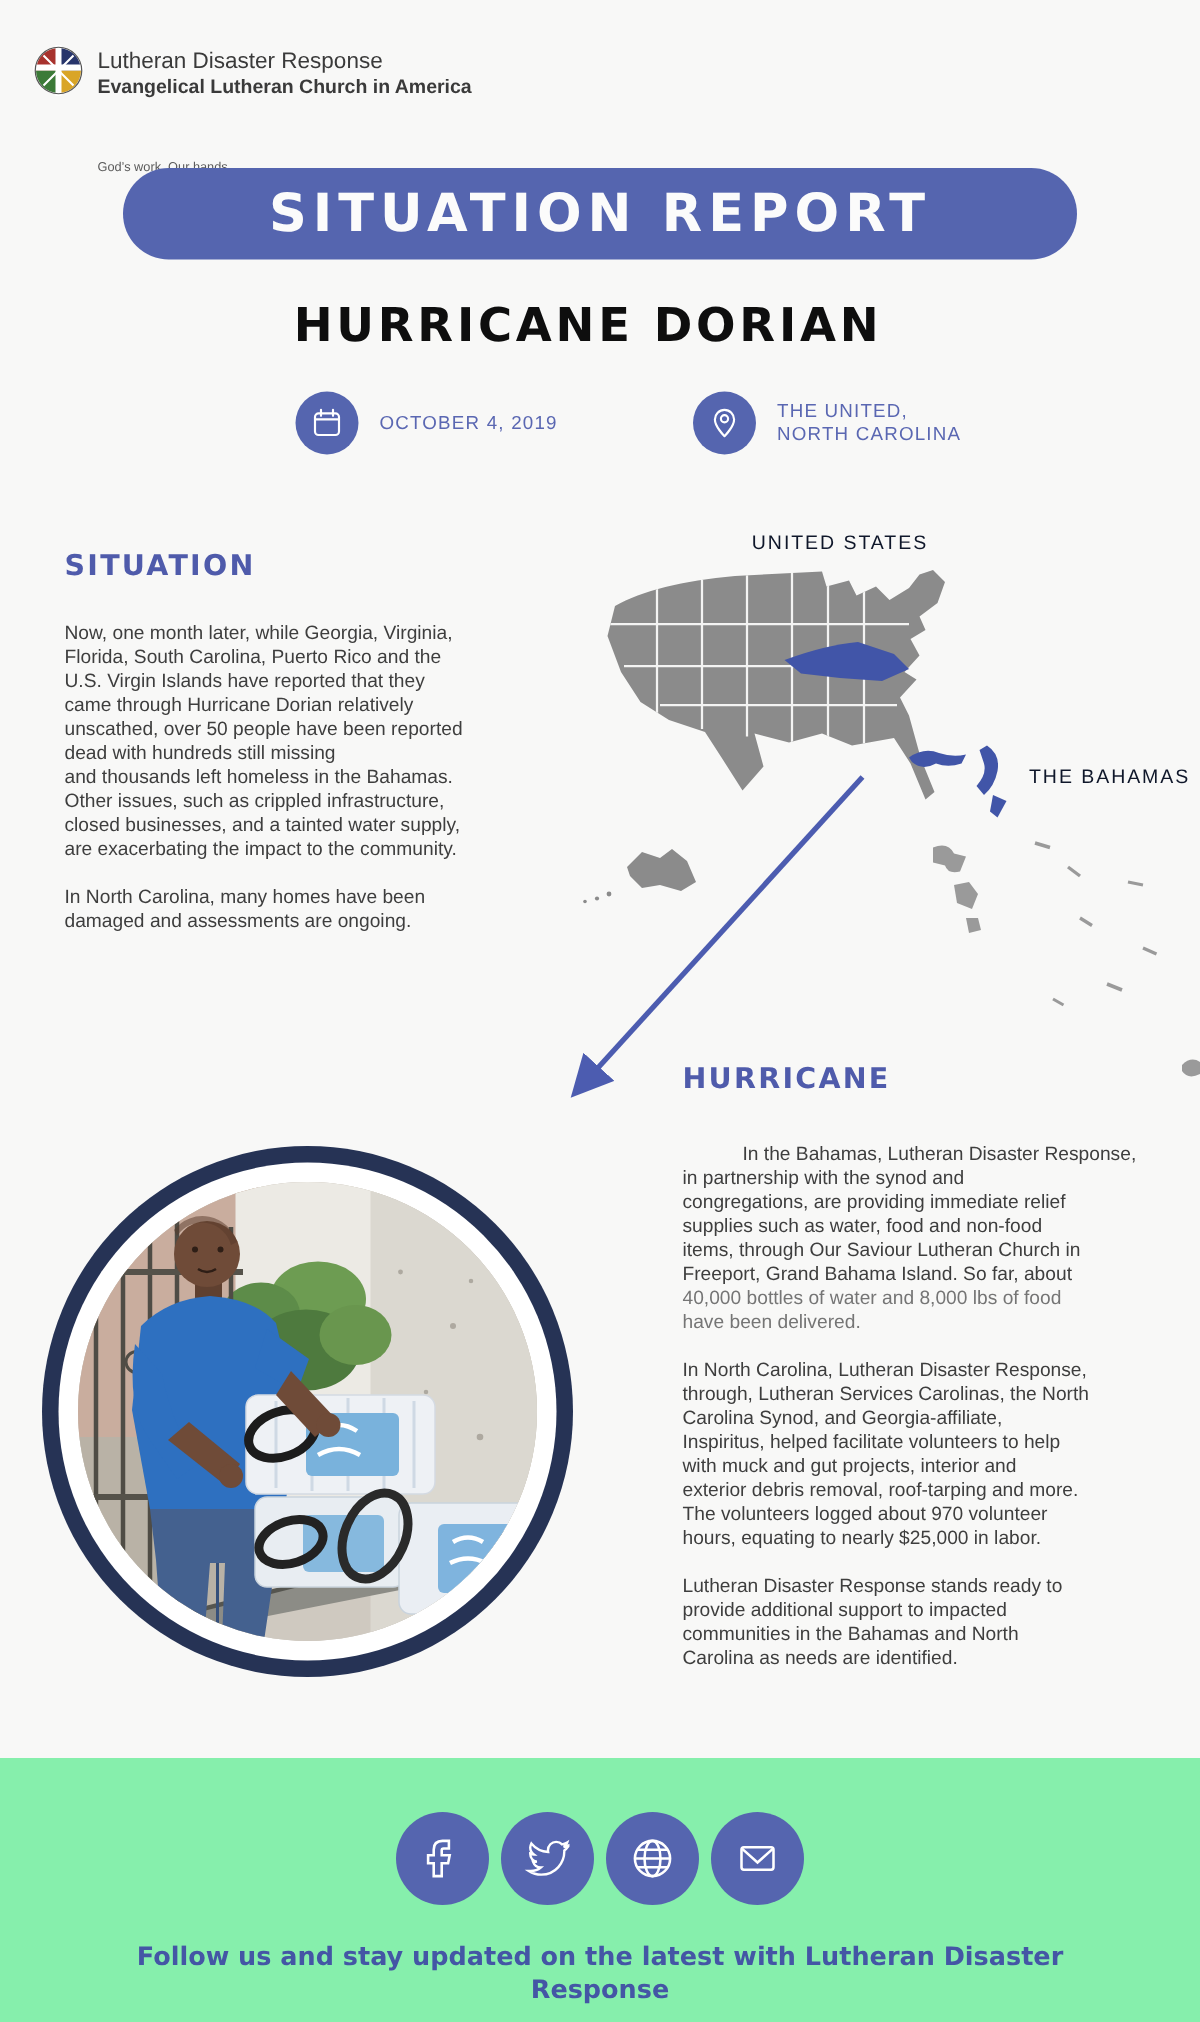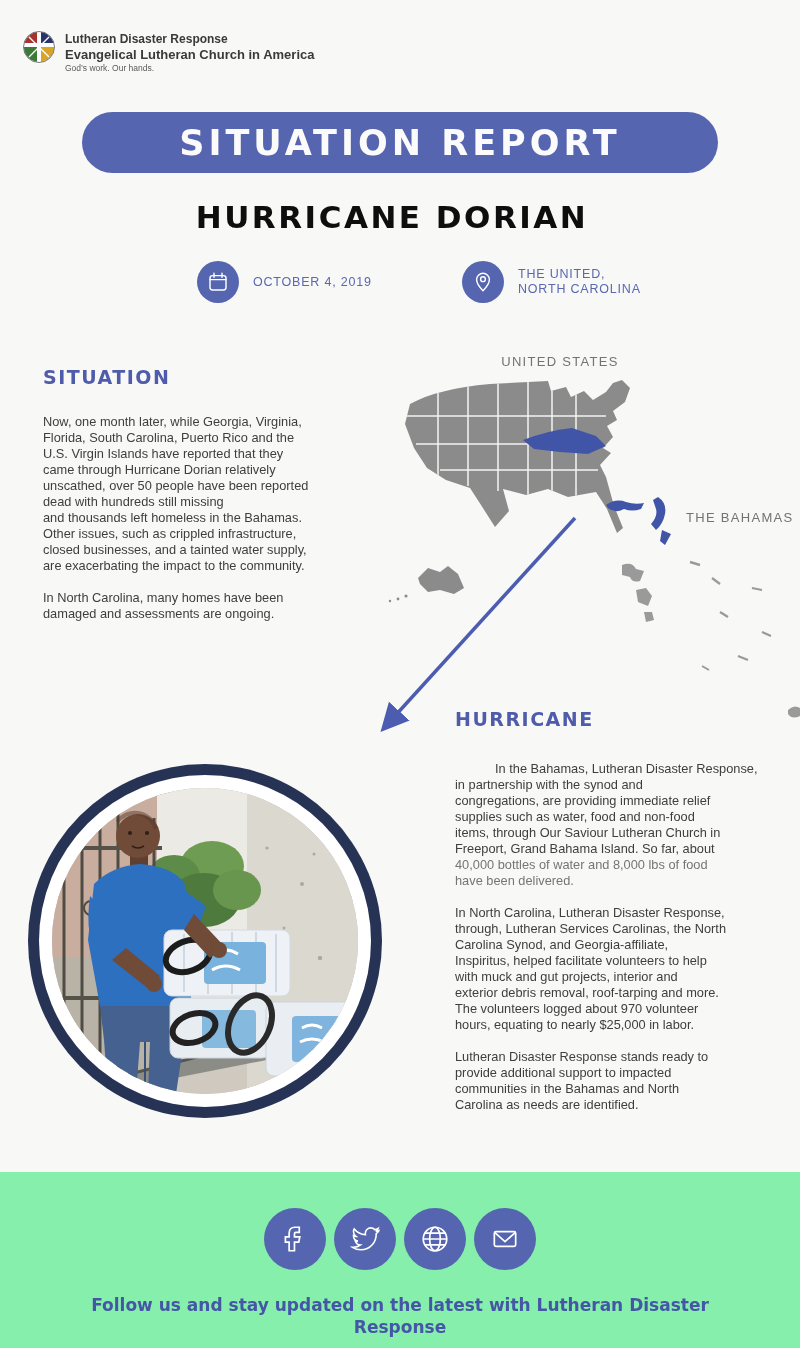--- a/index.html
+++ b/index.html
@@ -2,23 +2,23 @@
 <html><head>
 <meta charset="utf-8">
 <style>
   html,body{margin:0;padding:0;background:#e9e9e9;}
   .page{position:relative;width:800px;height:1348px;background:#f8f8f7;overflow:hidden;
         font-family:"Liberation Sans",sans-serif;}
 
   
   .logo-block{position:absolute;left:22px;top:30px;display:flex;gap:9px;align-items:flex-start;}
   .logo-text{display:flex;flex-direction:column;gap:1px;padding-top:2px;}
-  .logo-org{font-size:12px;font-weight:bold;color:#3a3a3a;}
+  .logo-org{font-size:15px;font-weight:normal;color:#3a3a3a;}
   .logo-church{font-size:13px;font-weight:bold;color:#3a3a3a;}
-  .logo-tagline{font-size:8.5px;color:#5a5a5a;}
+  .logo-tagline{font-size:8.5px;color:#5a5a5a;margin-top:40px;}
 
   
   .banner{position:absolute;left:82px;top:112px;width:636px;height:61px;border-radius:31px;
           background:#5565af;display:flex;align-items:center;justify-content:center;}
   .banner-label{font-family:"DejaVu Sans",sans-serif;font-size:35px;font-weight:bold;
           color:#fbfbfb;letter-spacing:4px;}
 
   
   .report-title{position:absolute;left:0;top:199px;width:784px;text-align:center;
           font-family:"DejaVu Sans",sans-serif;font-size:31px;font-weight:bold;
@@ -40,21 +40,21 @@
 
   
   .body-copy{position:absolute;width:336px;font-size:12.8px;line-height:16px;color:#3e3e3e;}
   .situation-body{left:43px;top:414px;}
   .response-body{left:455px;top:761px;}
   .body-copy p{margin:0 0 16px 0;white-space:pre-line;}
   .hl-light{display:block;color:#757575;white-space:pre-line;}
 
   
   .map-wrap{position:absolute;left:360px;top:350px;width:440px;height:410px;}
-  .map-label{position:absolute;font-size:13px;color:#737373;letter-spacing:1.3px;white-space:nowrap;}
+  .map-label{position:absolute;font-size:13px;color:#0f172a;letter-spacing:1.3px;white-space:nowrap;}
   .label-us{left:95px;top:4px;width:210px;text-align:center;}
   .label-bahamas{left:326px;top:160px;}
 
   
   .photo-outer{position:absolute;left:28px;top:764px;width:354px;height:354px;border-radius:50%;
           background:#263355;}
   .photo-white{position:absolute;inset:11px;border-radius:50%;background:#ffffff;}
   .photo-img{position:absolute;inset:24px;border-radius:50%;overflow:hidden;background:#cfc9c0;}
 
   

